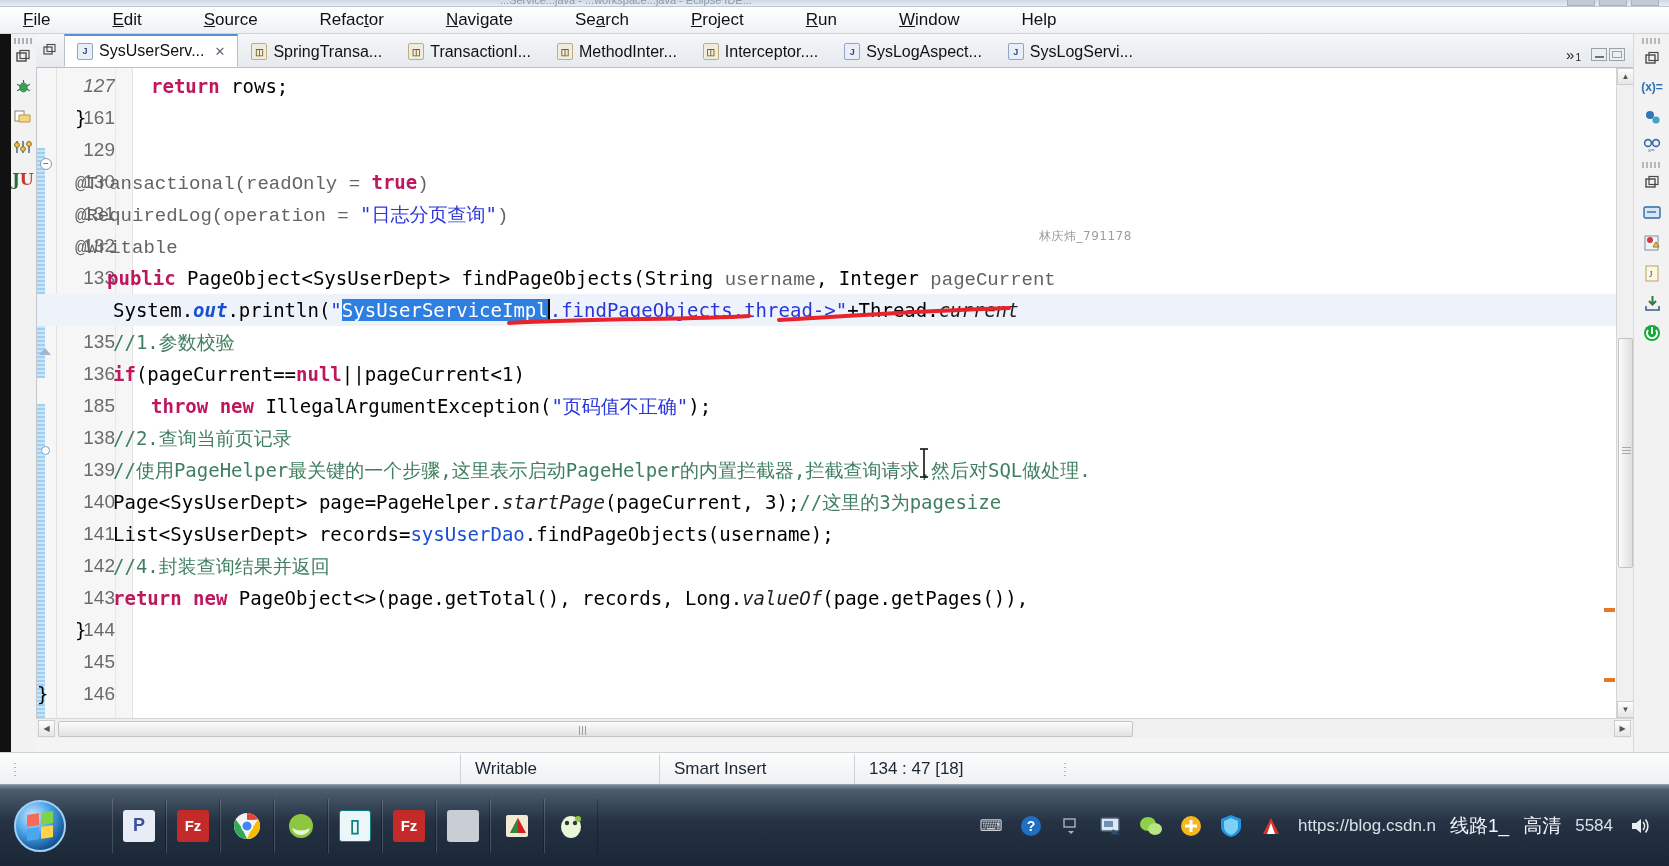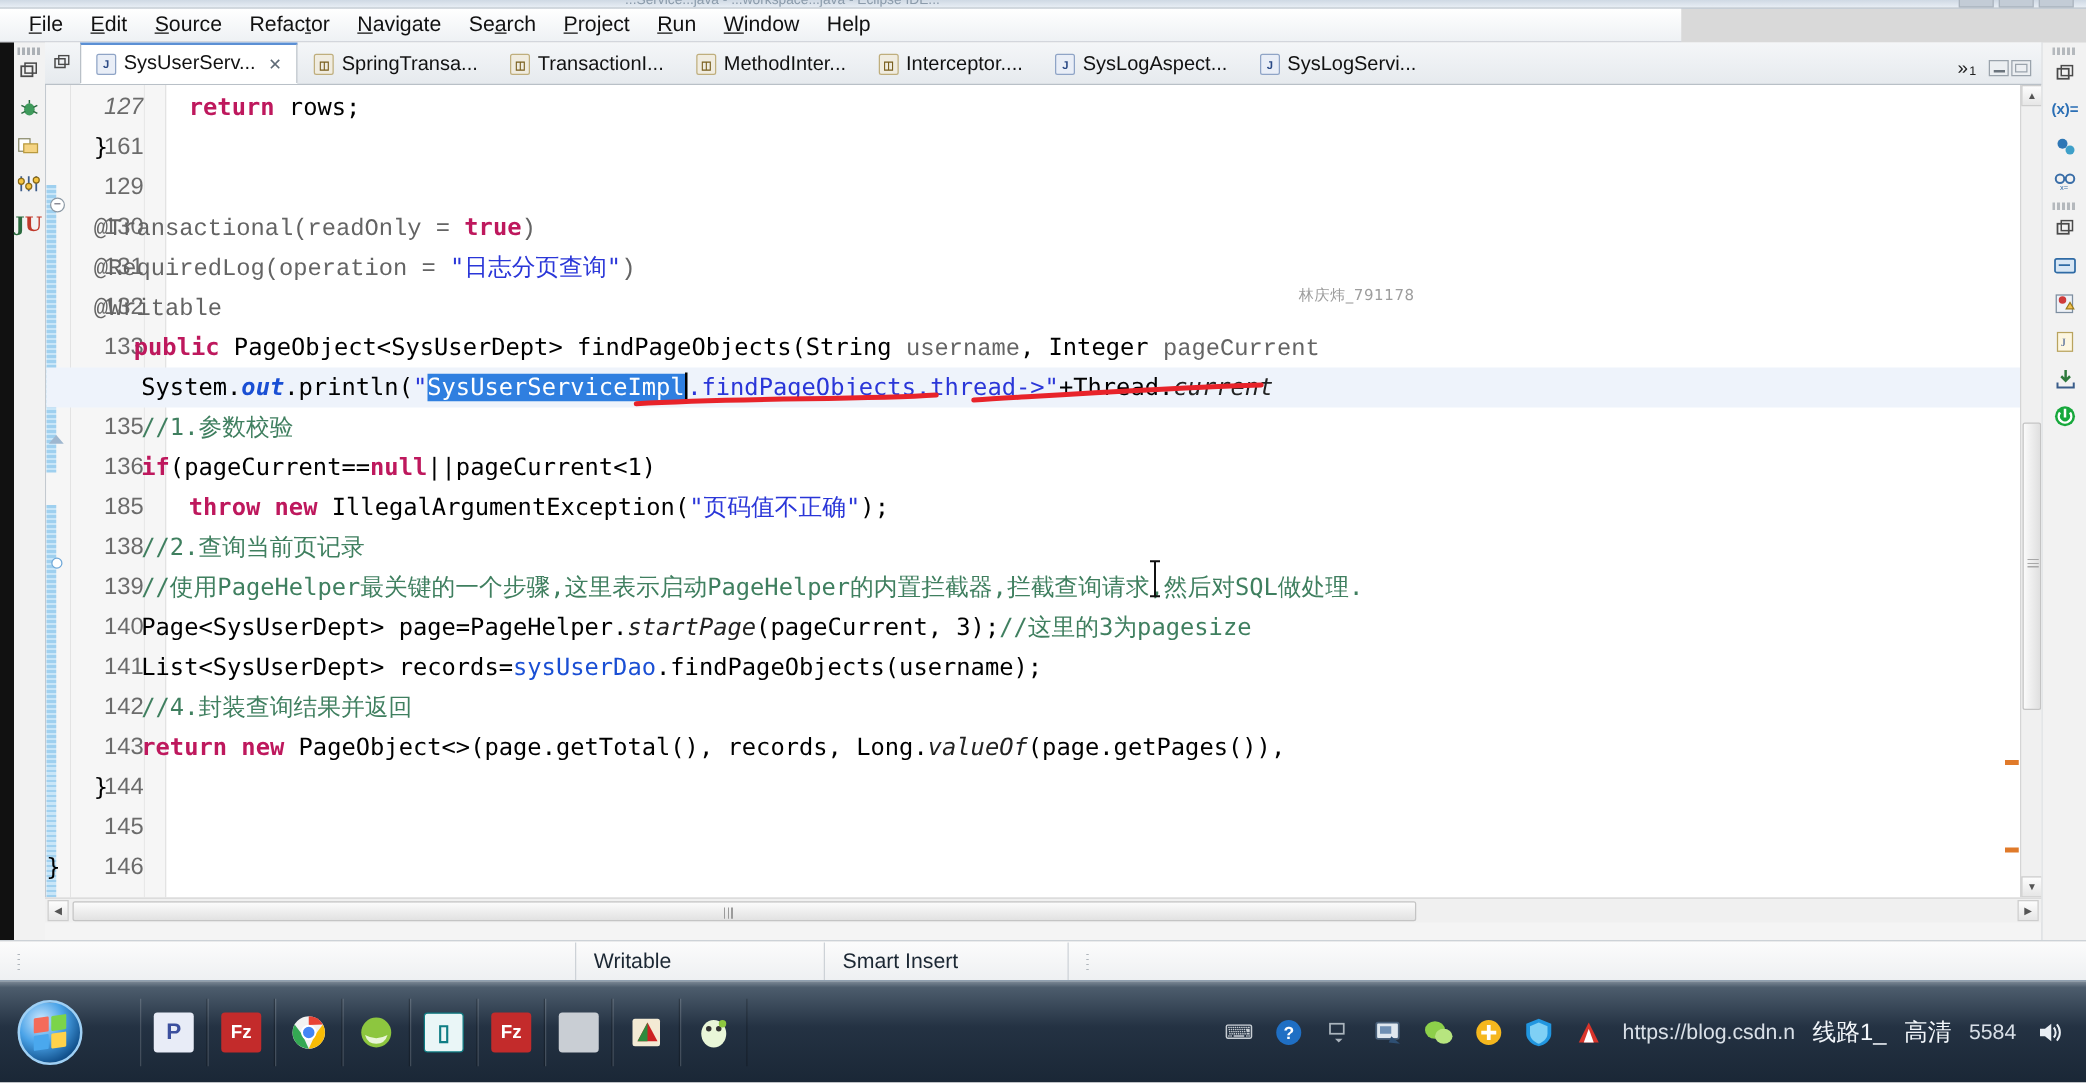--- a/index.html
+++ b/index.html
@@ -24,24 +24,25 @@
   }
   .top-sliver .ghost {
     position: absolute; left: 500px; top: -6px;
     font-size: 11px; color: #8b9bab; white-space: nowrap;
   }
   .win-btns { position: absolute; right: 10px; top: -1px; display: flex; gap: 4px; }
   .win-btns i { display: block; width: 28px; height: 7px; background: #c3ccd6; border: 1px solid #aab4be; }
 
   
   .menubar {
-    position: absolute; top: 7px; left: 0; width: 1345px; height: 27px;
+    position: absolute; top: 7px; left: 0; width: 1669px; height: 27px;
     background: linear-gradient(#ffffff, #eef1f4);
     display: flex; align-items: center; padding-left: 12px;
     border-bottom: 1px solid #cfd4da;
+    gap: 40px;
   }
   .menubar .mi {
     font-size: 17px; color: #111; padding: 1px 11px; cursor: default;
     font-family: "Liberation Sans", sans-serif;
   }
   .menubar .mi u { text-decoration: underline; }
 
   
   .left-strip {
     position: absolute; top: 34px; left: 0; width: 36px; height: 718px;
@@ -567,20 +568,21 @@
     </div>
   </div>
 
   <div class="statusbar">
     <div class="sb-cell" style="width:30px; border-right:none;">
         <span class="sb-grip"></span>
       </div>
     <div class="sb-cell" style="width:430px; border-right:none;"></div>
     <div class="sb-cell sb-sep-left" style="width:200px;">Writable</div>
     <div class="sb-cell" style="width:195px;">Smart Insert</div>
+    <div class="sb-cell" style="width:195px; border-right:none;">134 : 47 [18]</div>
     <div class="sb-cell" style="width:30px; border-right:none;">
         <span class="sb-grip"></span>
       </div>
   </div>
 
   <div class="taskbar">
     <div class="start-orb">
       <div class="orb-logo">
         <span class="r"></span>
           <span class="g"></span>

